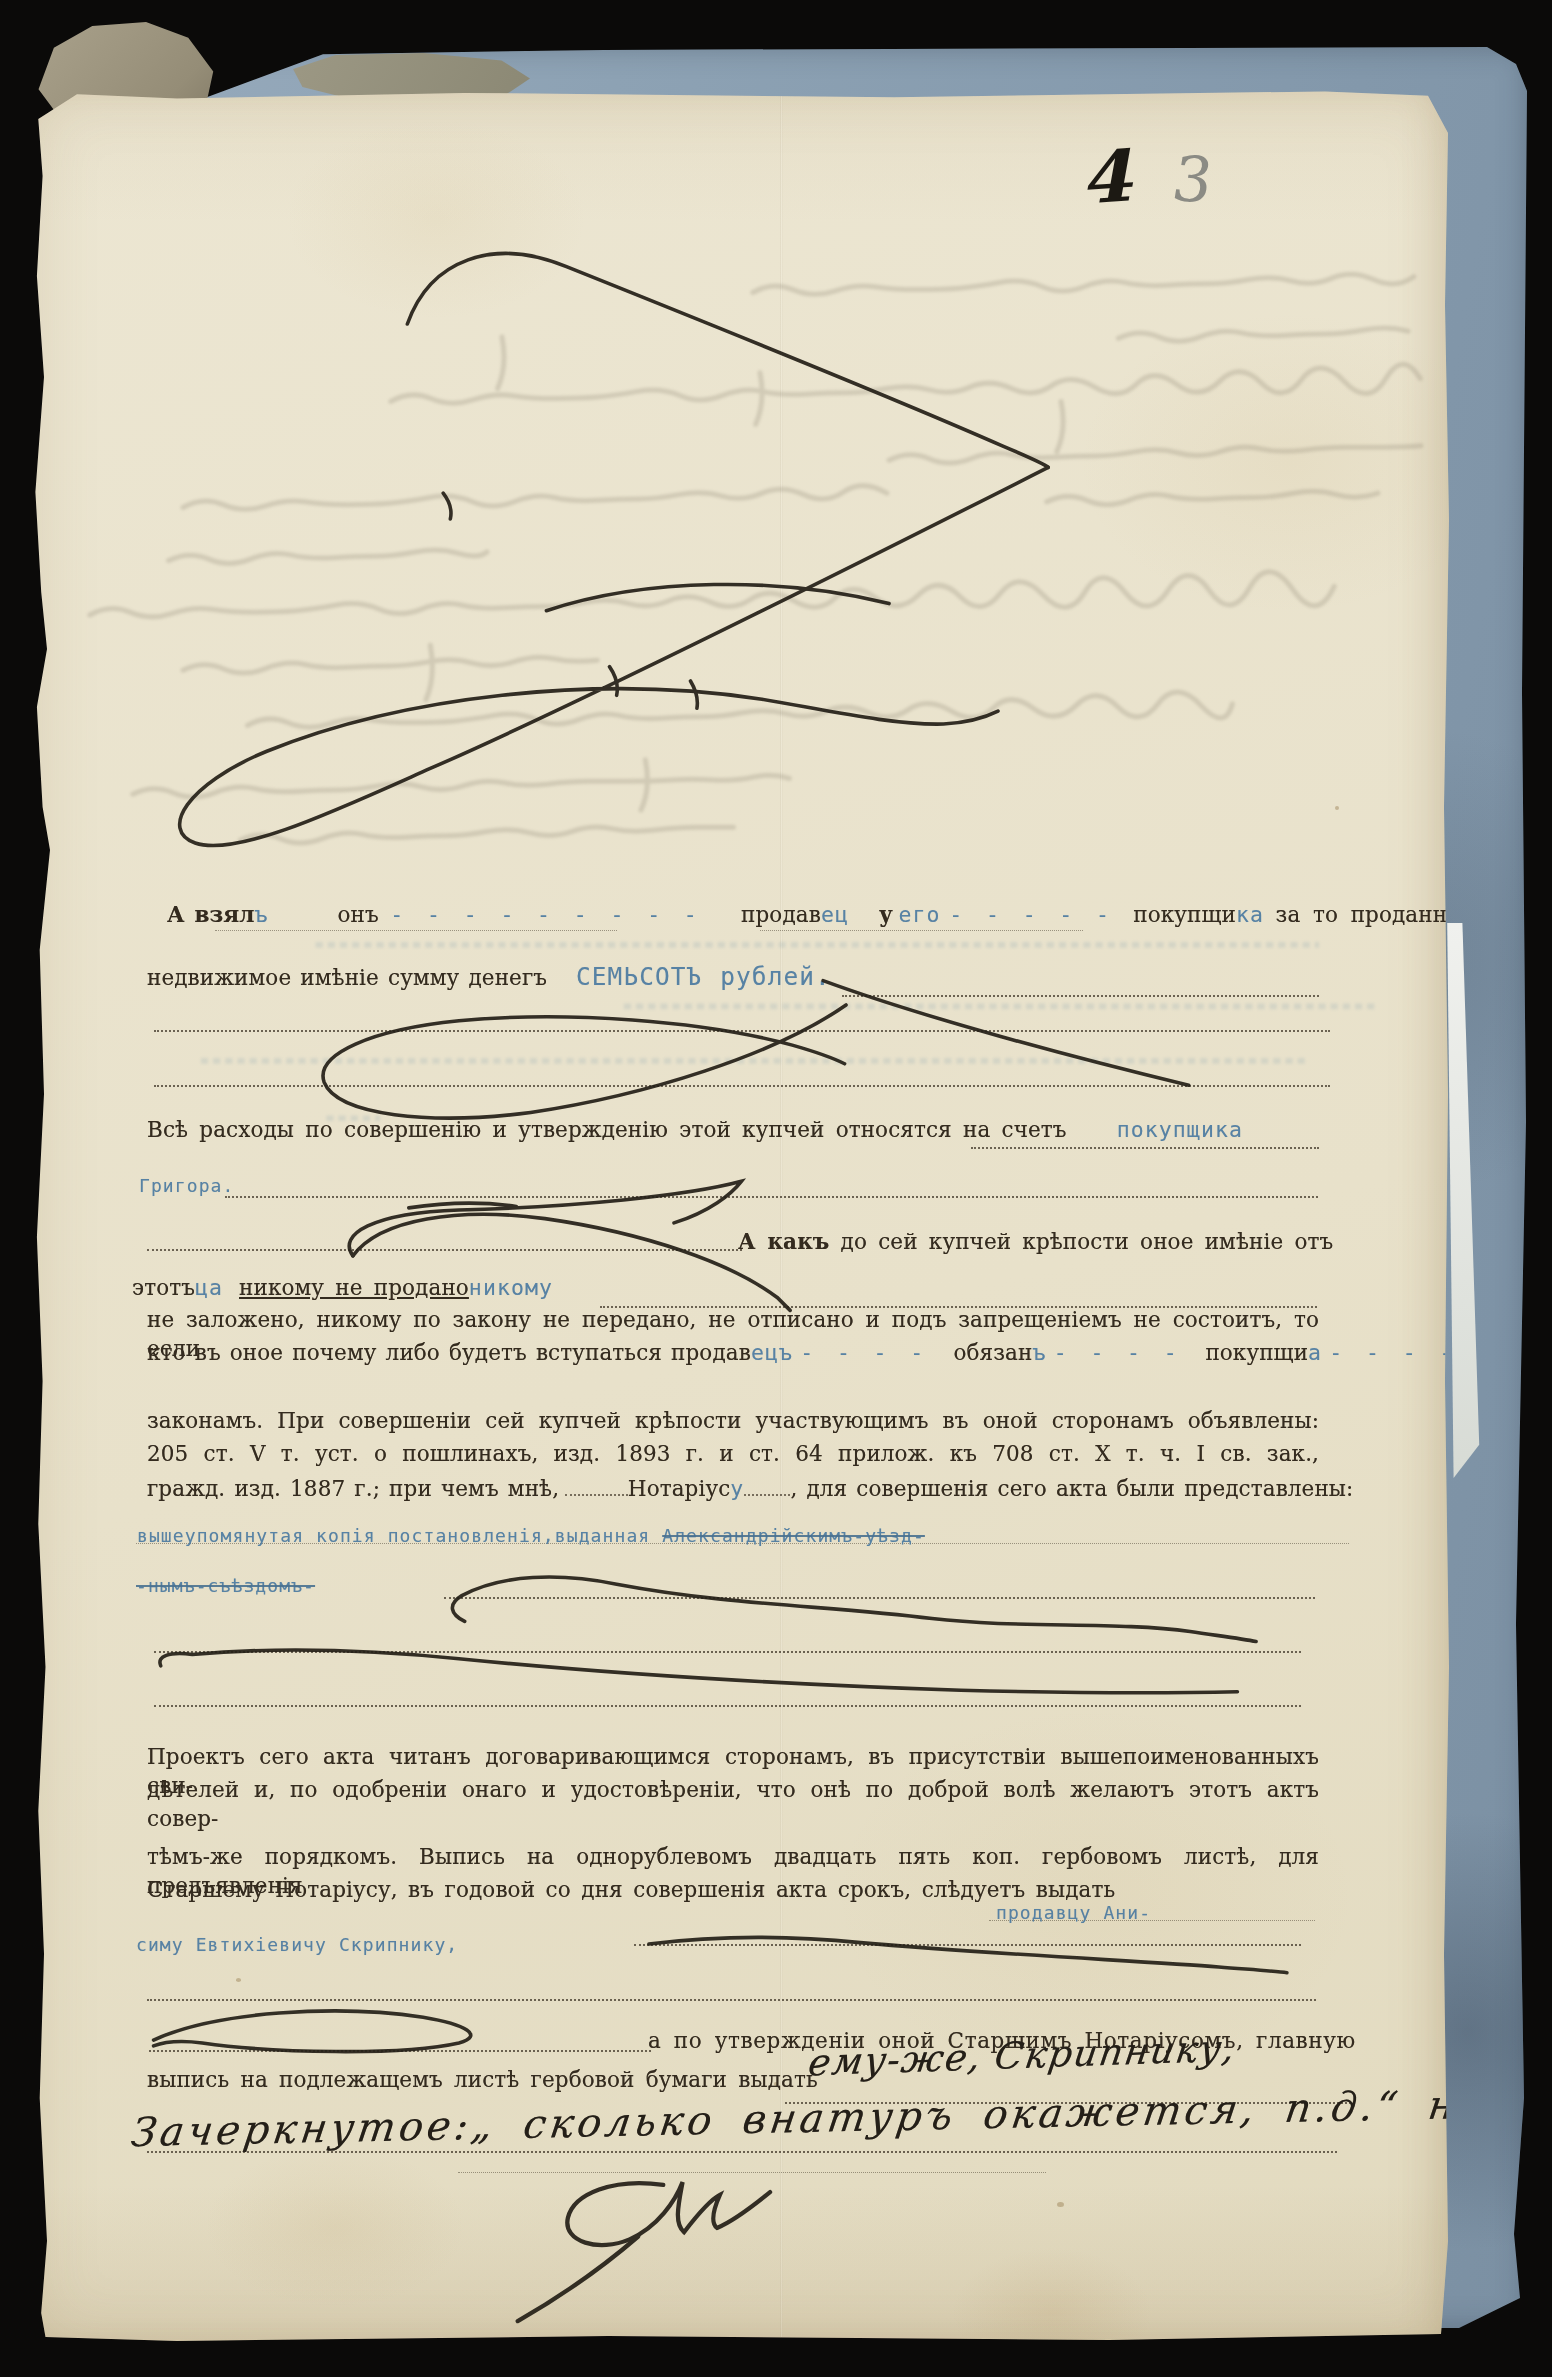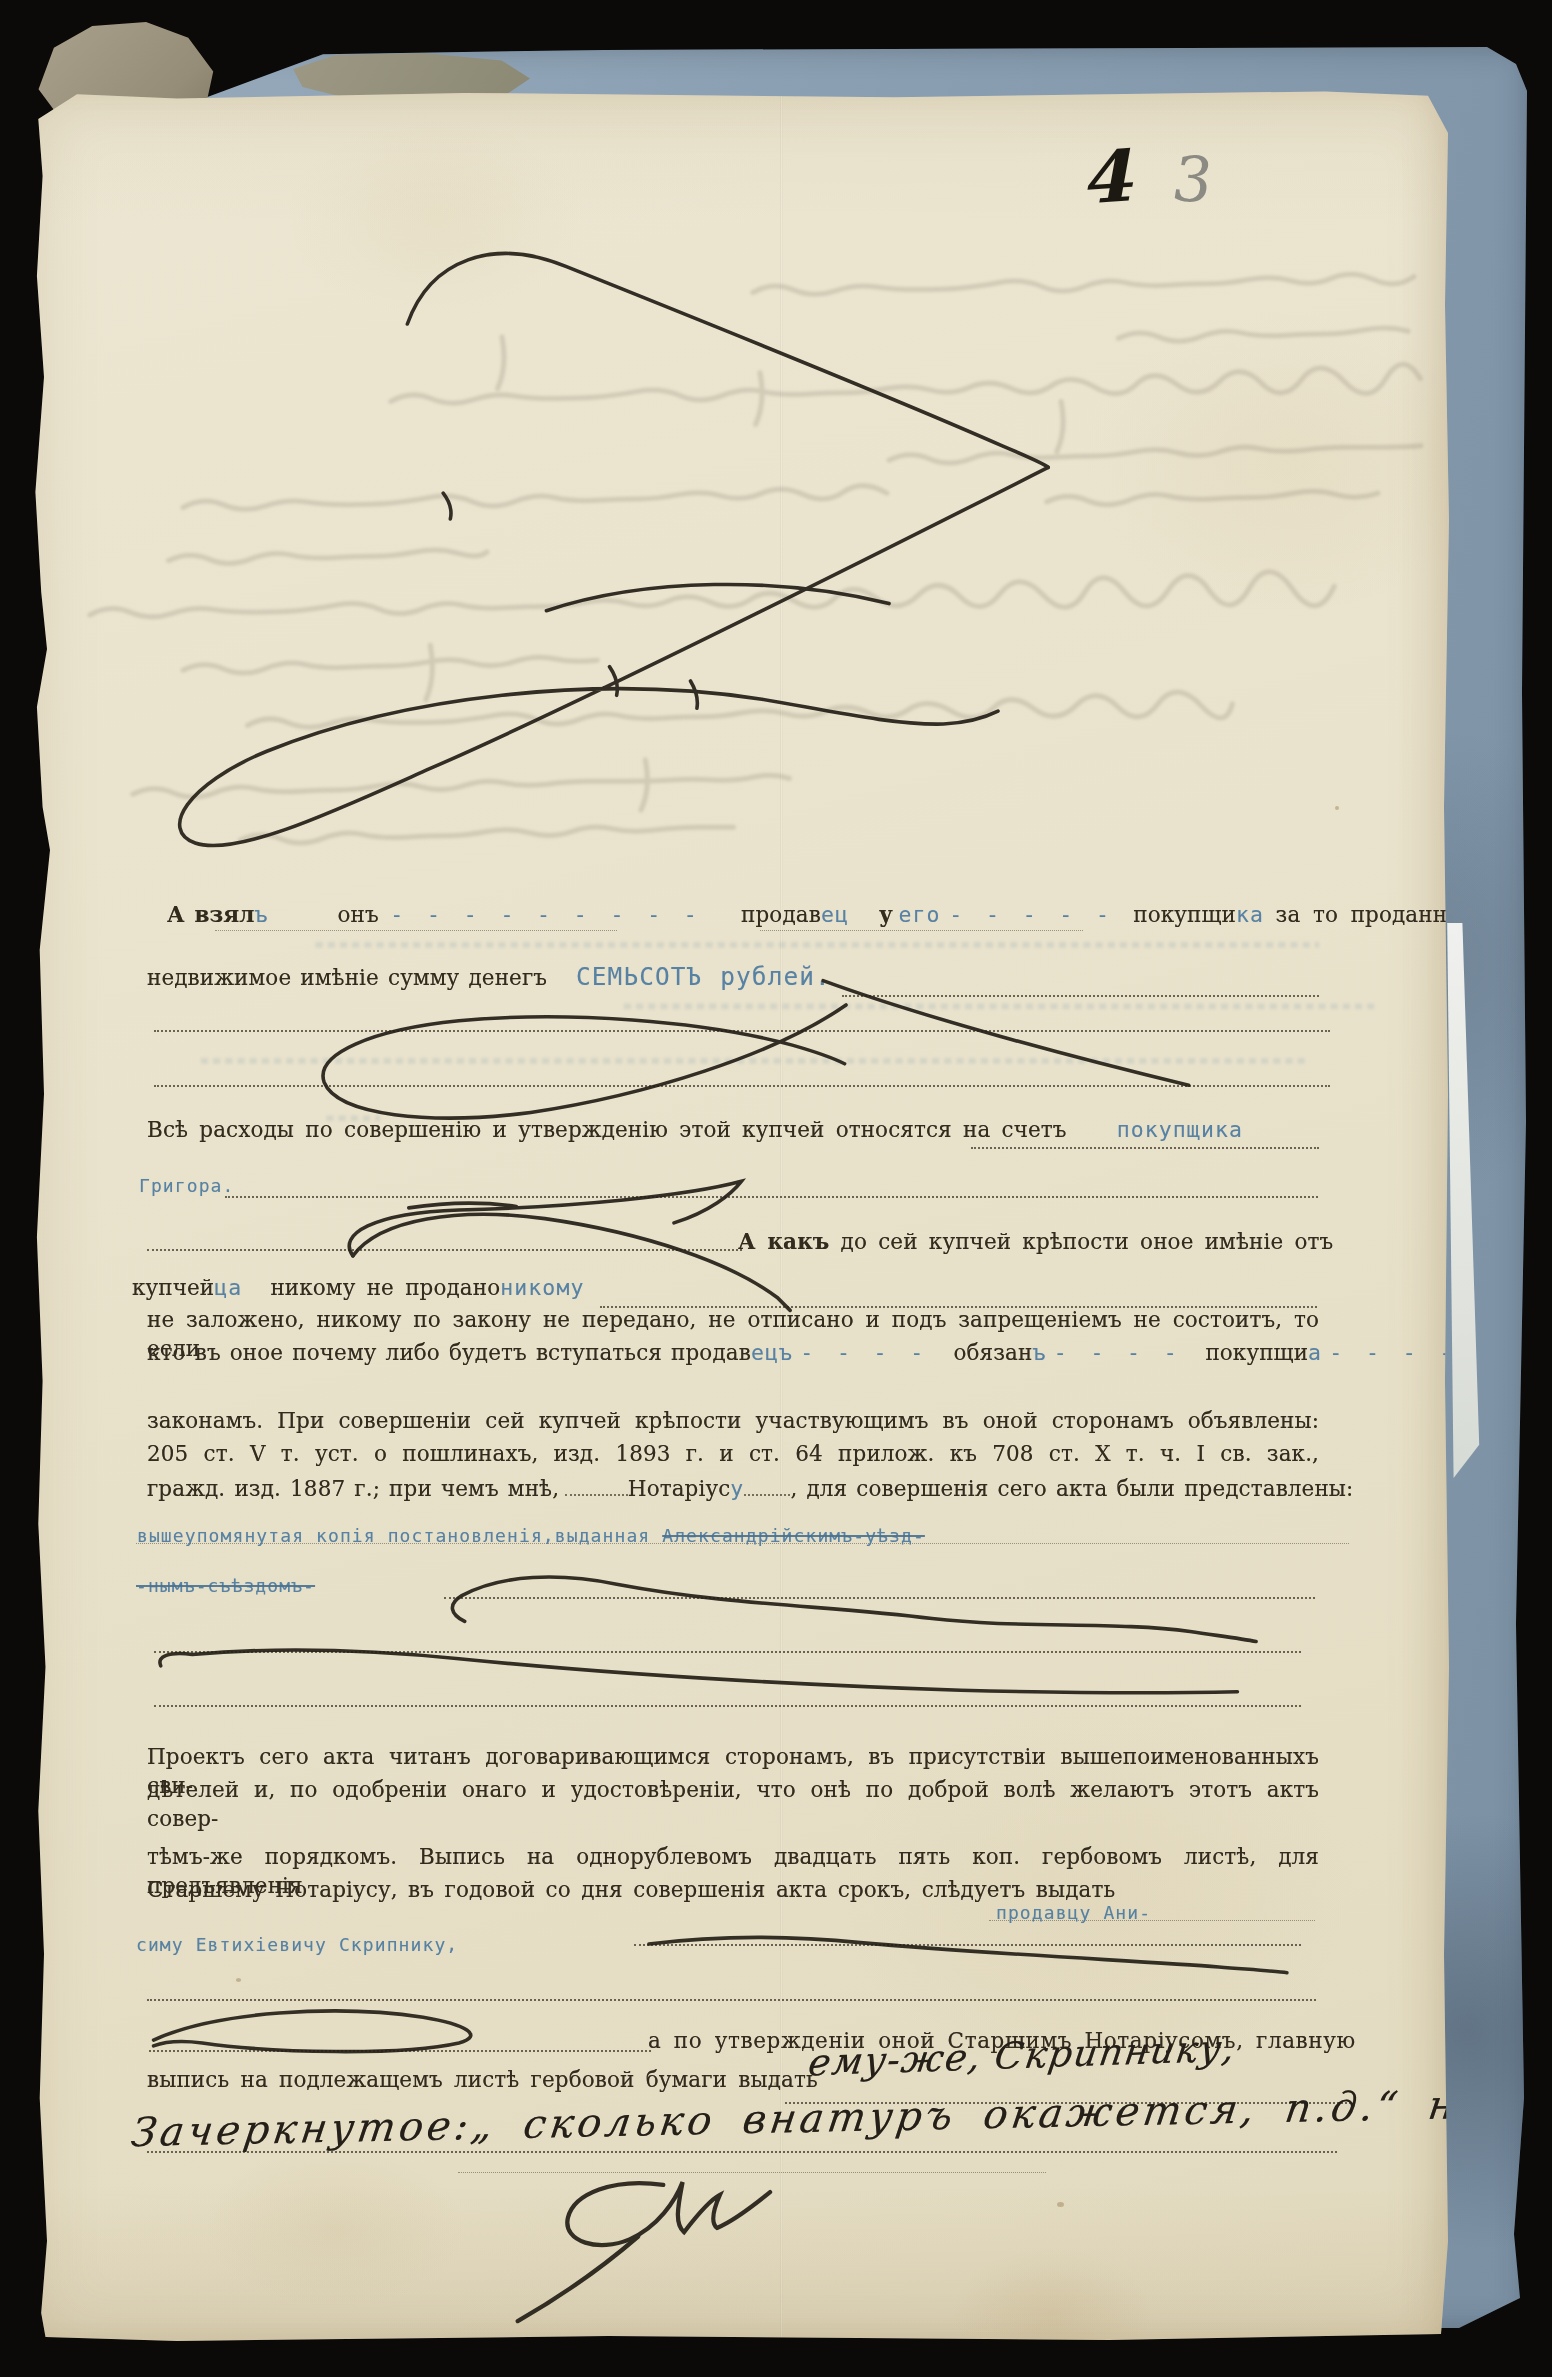--- a/index.html
+++ b/index.html
@@ -119,21 +119,21 @@
     </div>
 
     <div class="tline tp" style="left:105px;top:1081px;">Григора.</div>
 
     <div class="pl" style="left:704px;top:1137px;word-spacing:4.3px;">
       <span class="b">А какъ</span>
       <span>до сей купчей крѣпости оное имѣніе отъ</span>
     </div>
 
     <div class="pl" style="left:98px;top:1183px;">
-      <span>купчей</span><span class="tp">ца</span><span style="margin-left:28px;word-spacing:4.3px;">никому не продано</span><span class="tp">никому</span>
+      <span>этотъ</span><span class="tp">ца</span><span style="margin-left:16px;word-spacing:4.3px;text-decoration:underline;">никому не продано</span><span class="tp">никому</span>
     </div>
 
     <div class="pl jl" style="left:113px;top:1215px;">не заложено, никому по закону не передано, не отписано и подъ запрещеніемъ не состоитъ, то если</div>
     <div class="pl" style="left:113px;top:1248px;">
       <span>кто въ оное почему либо будетъ вступаться продав</span><span class="tp">ецъ</span><span class="tp" style="margin-left:7.2px;letter-spacing:4.3px;">- - - -</span><span style="margin-left:26px;">обязан</span><span class="tp">ъ</span><span class="tp" style="margin-left:7.2px;letter-spacing:4.3px;">- - - -</span><span style="margin-left:24.4px;">покупщи</span><span class="tp">а</span><span class="tp" style="margin-left:7.2px;letter-spacing:4.3px;">- - - -</span>
     </div>
     <div class="pl jl" style="left:113px;top:1316px;">законамъ. При совершеніи сей купчей крѣпости участвующимъ въ оной сторонамъ объявлены:</div>
     <div class="pl jl" style="left:113px;top:1349px;">205 ст. V т. уст. о пошлинахъ, изд. 1893 г. и ст. 64 прилож. къ 708 ст. X т. ч. I св. зак.,</div>
 
     <div class="pl" style="left:113px;top:1382px;">

